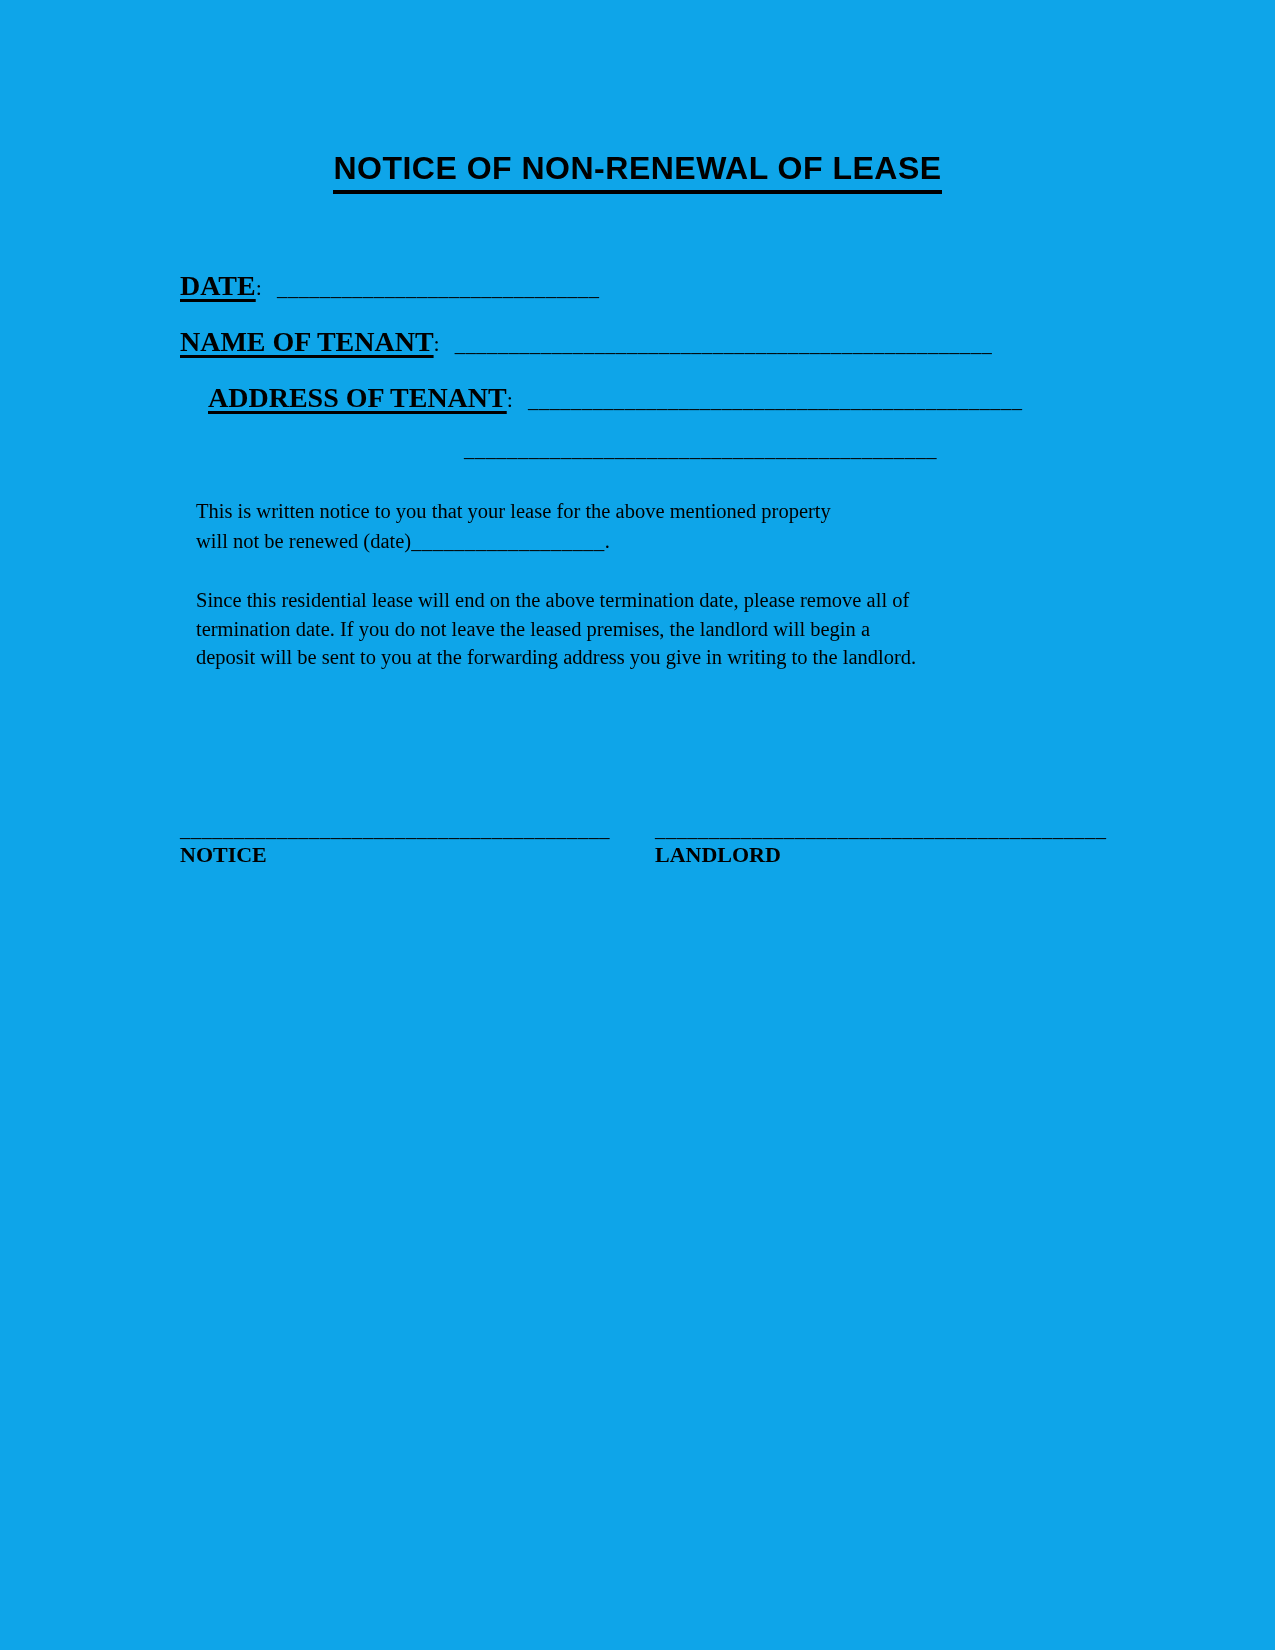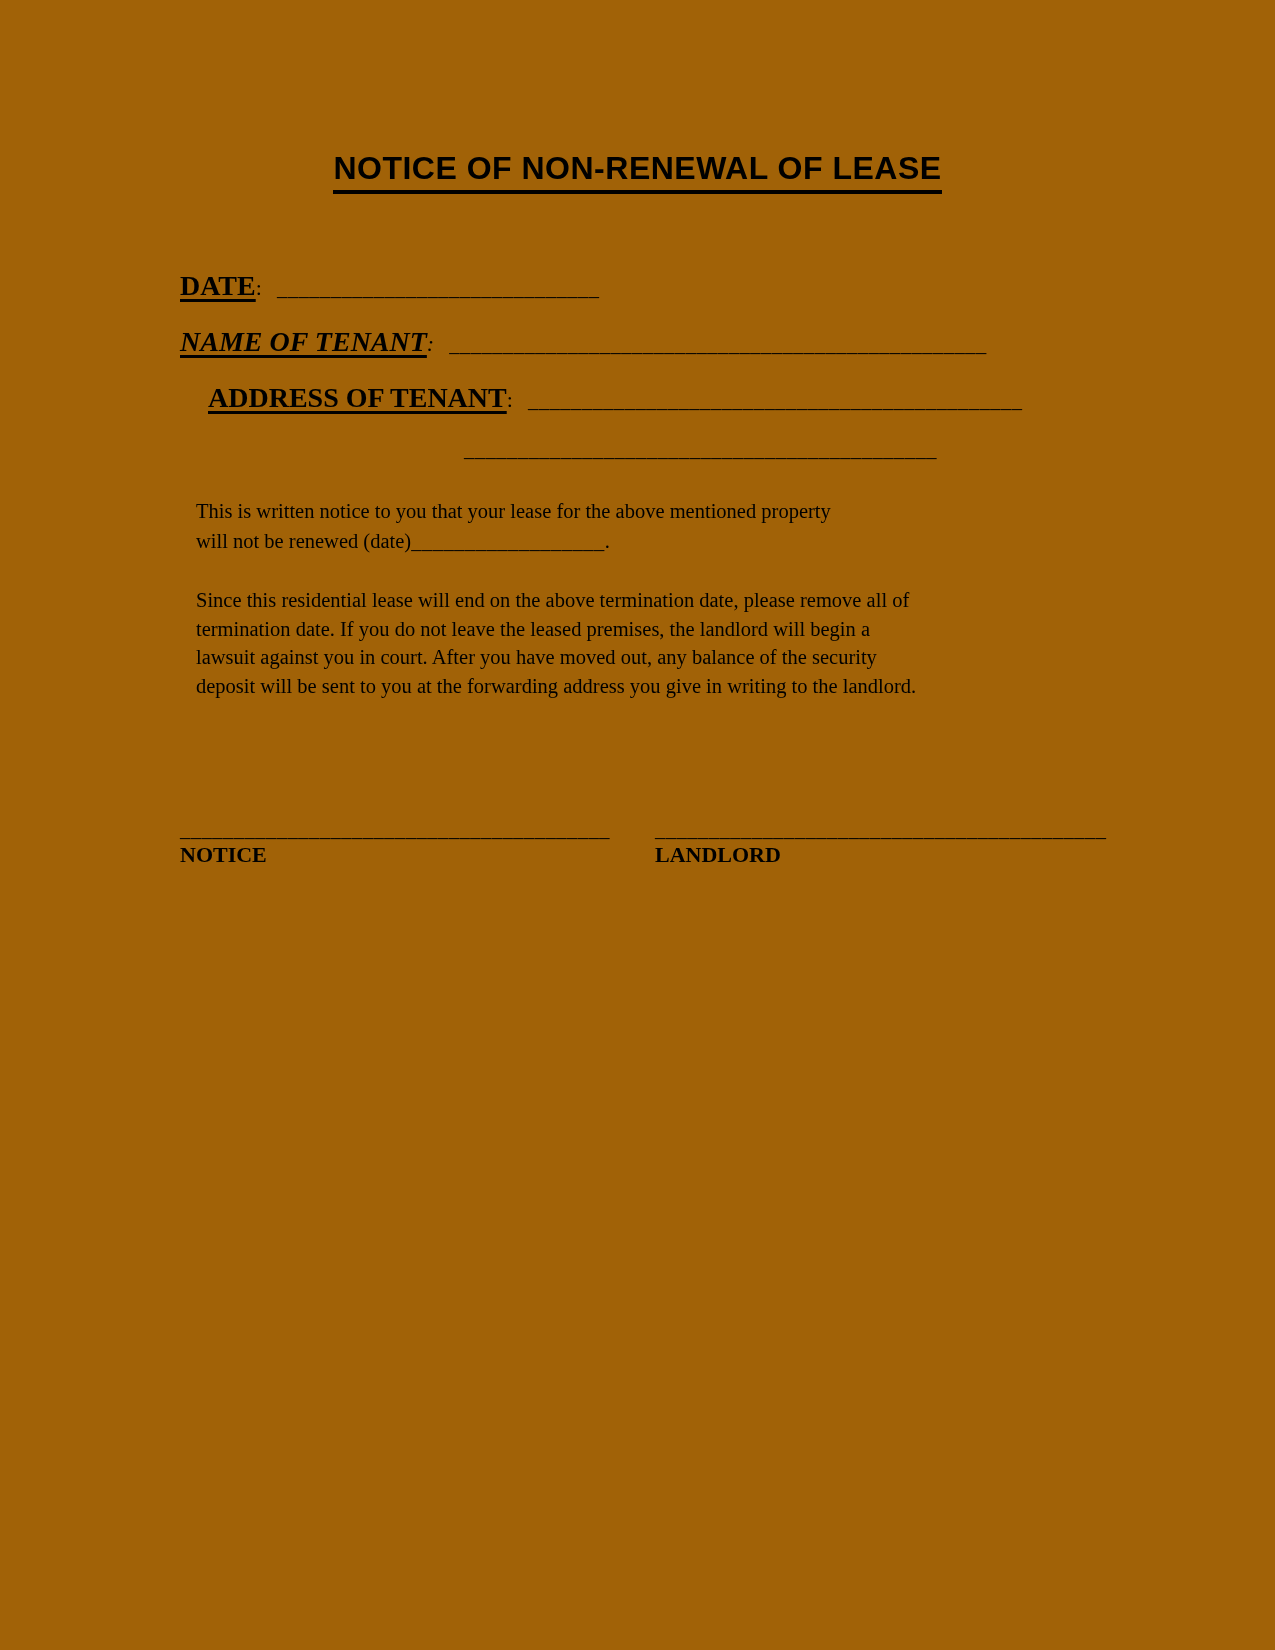--- a/index.html
+++ b/index.html
@@ -2,21 +2,21 @@
 <html><head>
 <meta charset="utf-8">
 <style>
   * { margin: 0; padding: 0; box-sizing: border-box; }
   html, body { background: #ffffff; }
   .page {
     position: relative;
     width: 1275px;
     height: 1650px;
     margin: 0 auto;
-    background: #a16207;
+    background: #0ea5e9;
     color: #000000;
     font-family: "Liberation Serif", serif;
     font-size: 20.5px;
   }
   .title-wrap {
     position: absolute;
     top: 150px;
     left: 0;
     width: 100%;
     text-align: center;
@@ -45,21 +45,21 @@
   .field-colon {
     font-size: 22px;
     font-weight: normal;
   }
   .blank {
     letter-spacing: 0.5px;
     white-space: nowrap;
   }
   .blank-after-colon { margin-left: 10px; }
   .row-date     { top: 270px; }
-  .row-name     { top: 326px; font-style: italic; }
+  .row-name     { top: 326px; }
   .row-address  { top: 382px; margin-left: 28px; }
   .row-address2 { top: 438px; left: 464px; }
   .para {
     position: absolute;
     left: 196px;
     white-space: nowrap;
   }
   .para-notice { top: 496px; line-height: 30px; }
   .para-body   { top: 586px; line-height: 28.5px; }
   .sig-col {
@@ -105,21 +105,20 @@
   </div>
 
   <div class="para para-notice">
     <div>This is written notice to you that your lease for the above mentioned property</div>
     <div><span>will not be renewed (date)</span><span class="blank">__________________</span><span>.</span></div>
   </div>
 
   <div class="para para-body">
     <div>Since this residential lease will end on the above termination date, please remove all of</div>
     <div>termination date. If you do not leave the leased premises, the landlord will begin a</div>
-    <div>lawsuit against you in court. After you have moved out, any balance of the security</div>
     <div>deposit will be sent to you at the forwarding address you give in writing to the landlord.</div>
   </div>
 
   <div class="sig-col sig-col-tenant">
     <span class="blank">________________________________________</span>
     <span class="sig-label">NOTICE</span>
   </div>
 
   <div class="sig-col sig-col-landlord">
     <span class="blank">__________________________________________</span>

